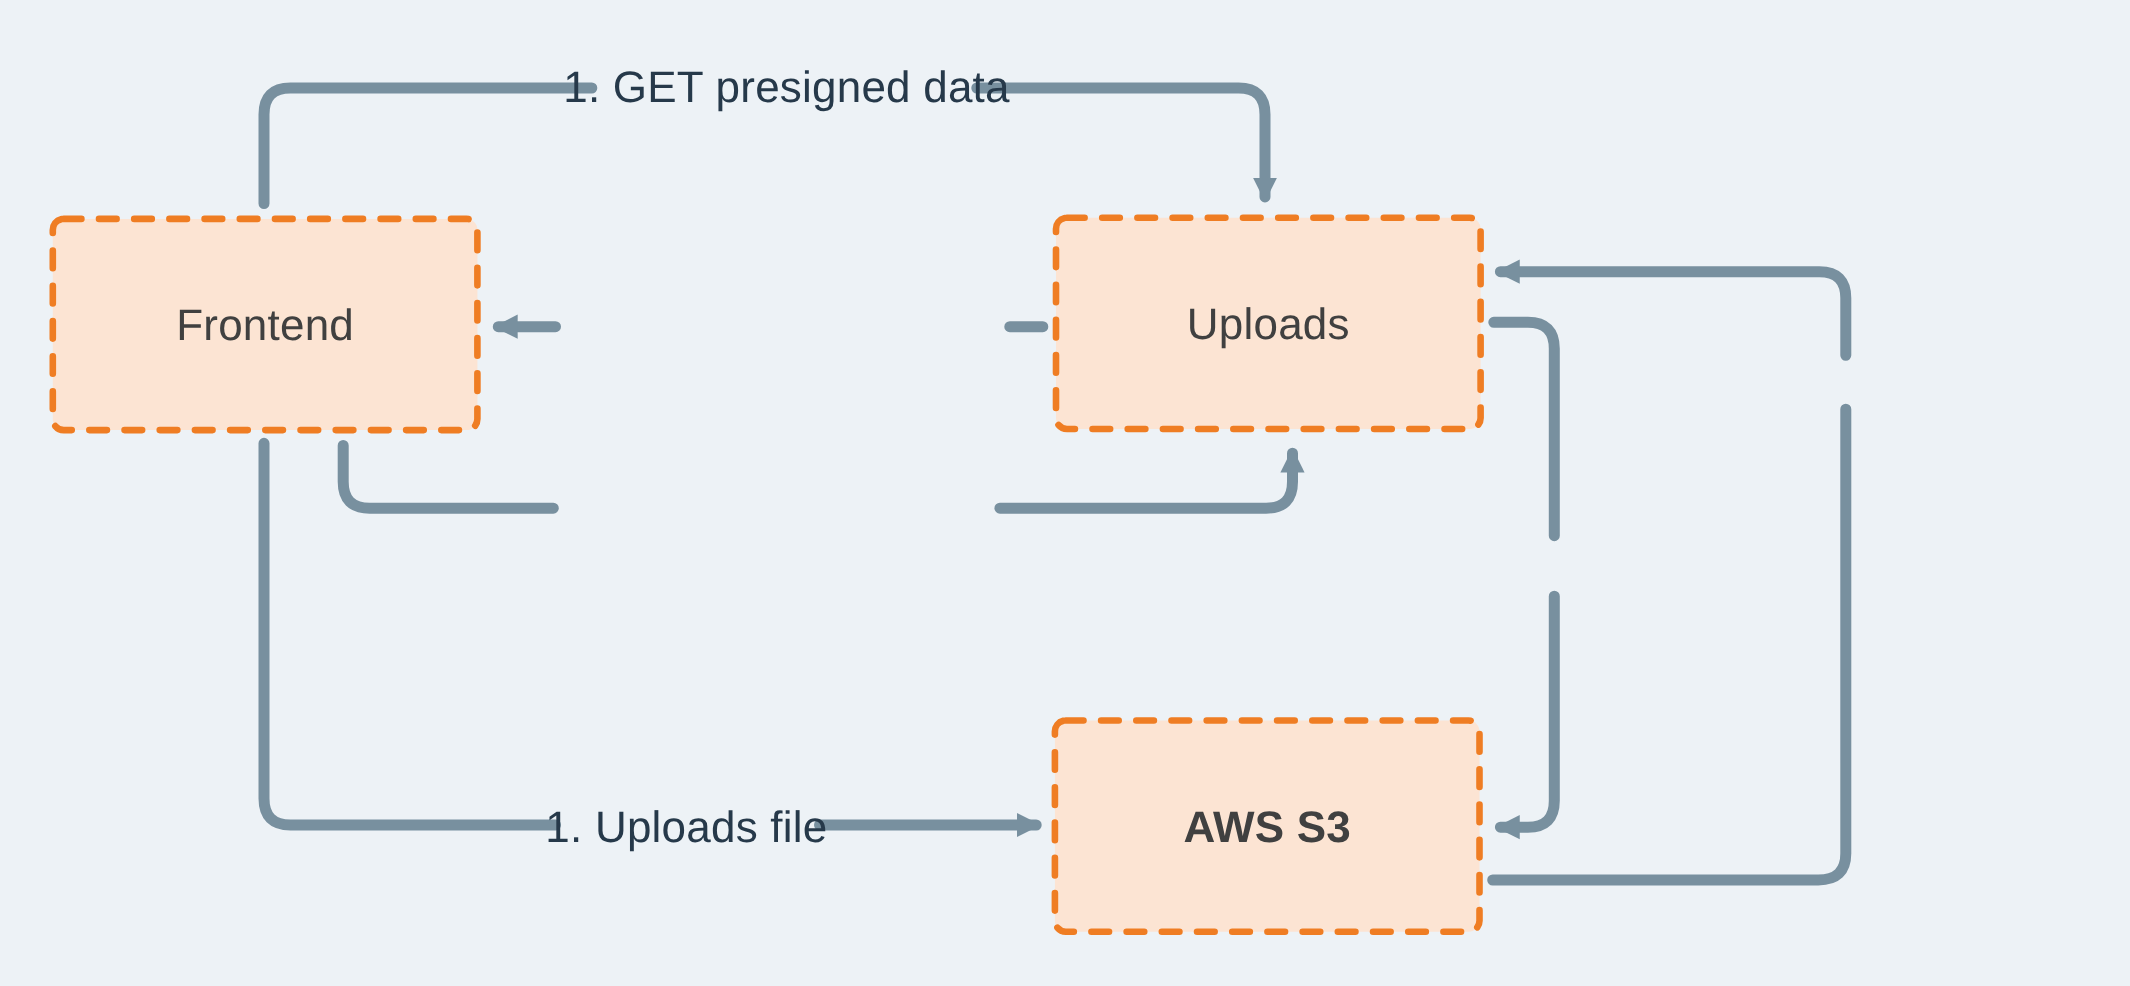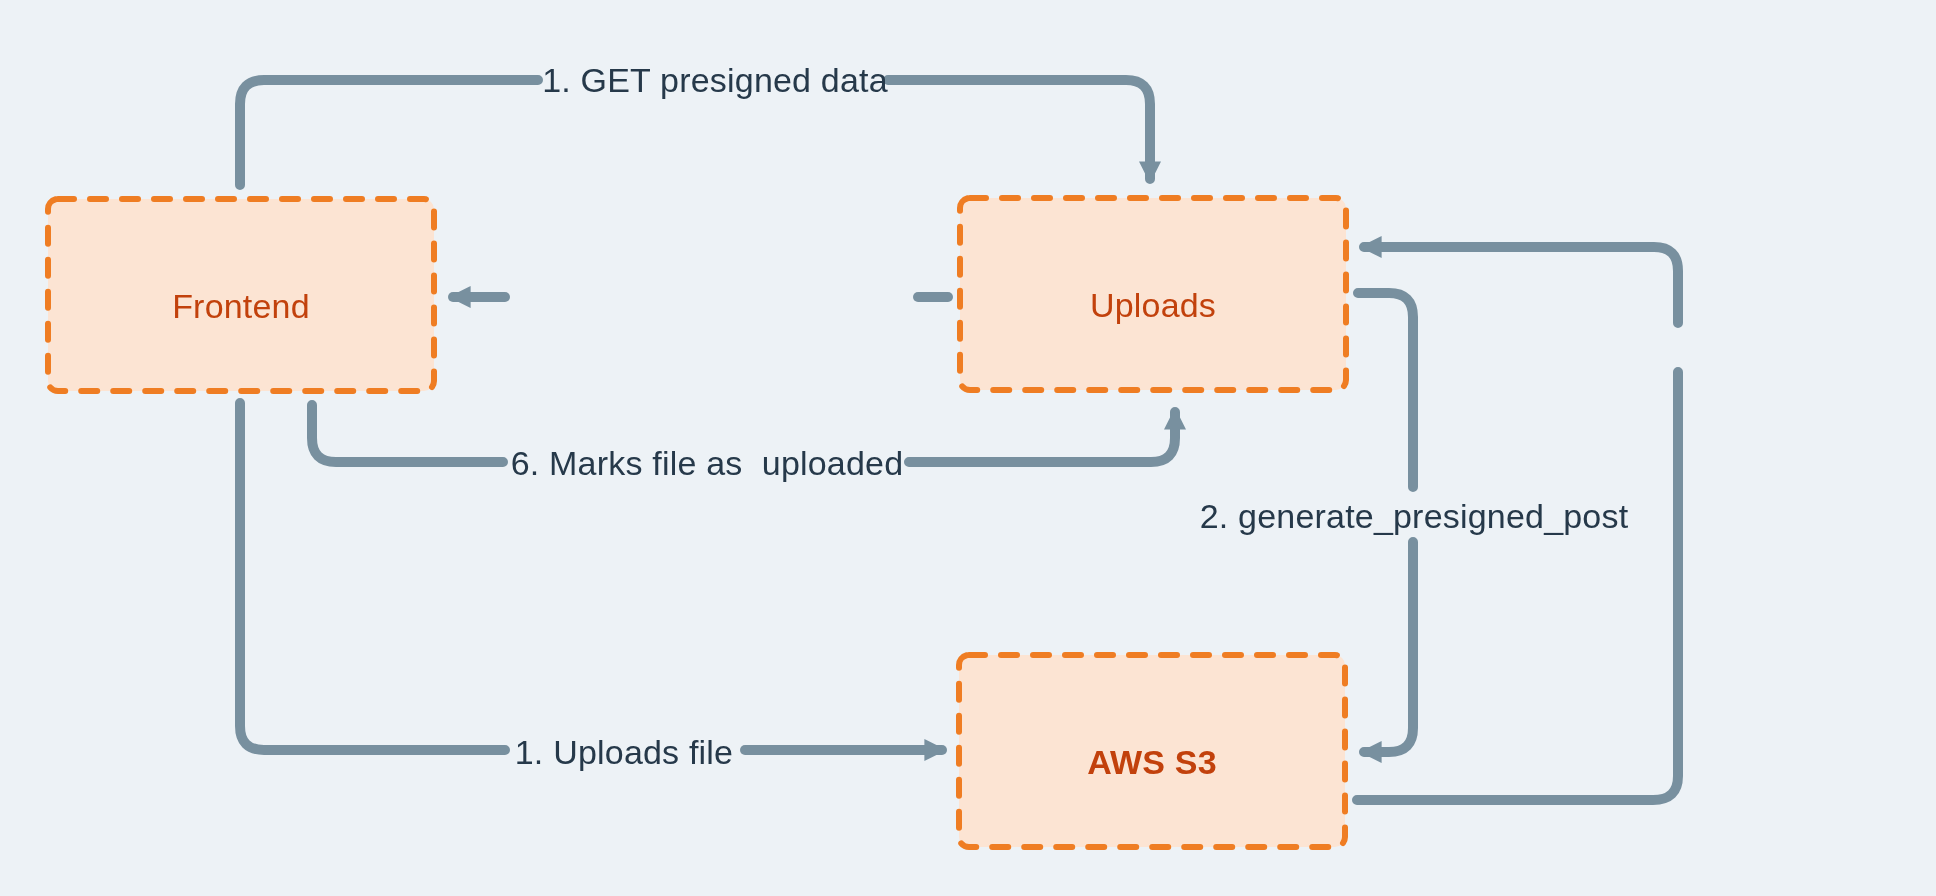--- a/index.html
+++ b/index.html
@@ -23,27 +23,27 @@
   .node-box{
     fill:#fce4d3;
     stroke:#ef7d23;
     stroke-width:6;
     stroke-dasharray:16 16;
     stroke-linecap:round;
   }
   .lbl{
     position:absolute;
     transform:translate(-50%,-50%);
-    font-size:34px;
+    font-size:40px;
     color:#26394a;
     white-space:pre;
     line-height:1;
     letter-spacing:0.2px;
   }
-  .node-lbl{color:#c2410c;margin-top:10px;}
+  .node-lbl{color:#404040;}
 </style>
 </head>
 <body>
 
 <div class="canvas">
 
   <svg width="1936" height="896" viewBox="0 0 1936 896">
     <defs>
       <marker id="arrow" viewBox="0 0 10 10" refX="8" refY="5" markerWidth="2.2" markerHeight="2.8" orient="auto-start-reverse">
         <path d="M 0 0 L 10 5 L 0 10 Z" fill="#78909f"></path>
@@ -71,17 +71,15 @@
     <rect class="node-box" x="48" y="199" width="386" height="192" rx="10"></rect>
     <rect class="node-box" x="960" y="198" width="386" height="192" rx="10"></rect>
     <rect class="node-box" x="959" y="655" width="386" height="192" rx="10"></rect>
   </svg>
 
   <div class="lbl node-lbl" style="left:241px;top:296px;">Frontend</div>
   <div class="lbl node-lbl" style="left:1153px;top:295px;">Uploads</div>
   <div class="lbl node-lbl" style="left:1152px;top:752px;font-weight:bold;">AWS S3</div>
 
   <div class="lbl" style="left:715px;top:80px;">1. GET presigned data</div>
-  <div class="lbl" style="left:1414px;top:516px;">2. generate_presigned_post</div>
   <div class="lbl" style="left:624px;top:752px;">1. Uploads file</div>
-  <div class="lbl" style="left:707px;top:463px;">6. Marks file as  uploaded</div>
 
 </div>
 
 </body></html>

